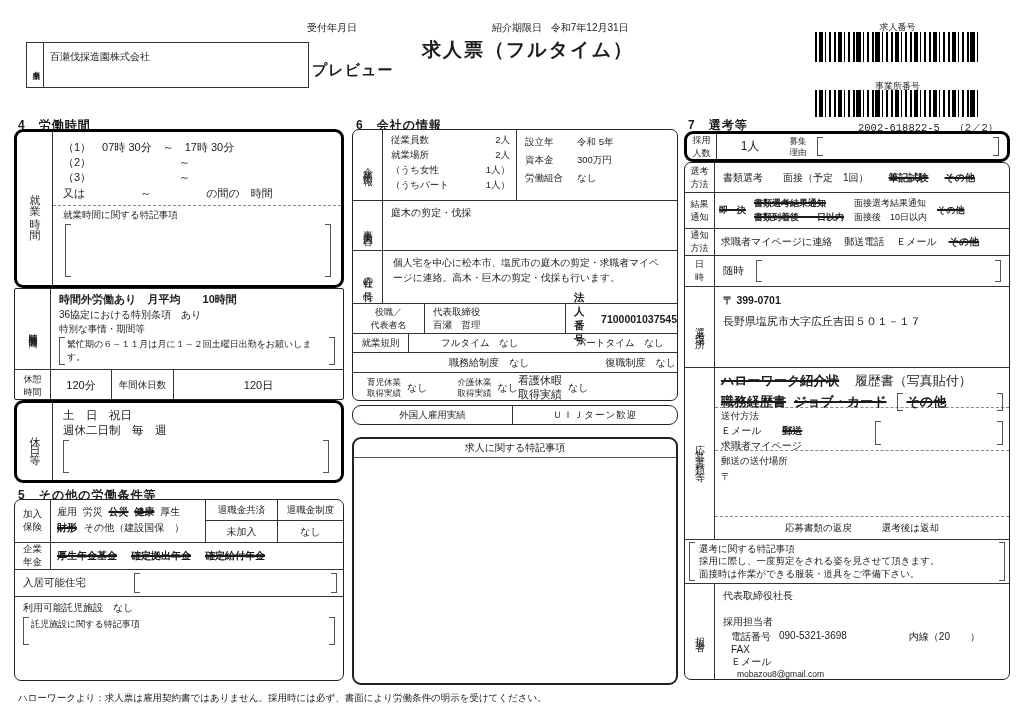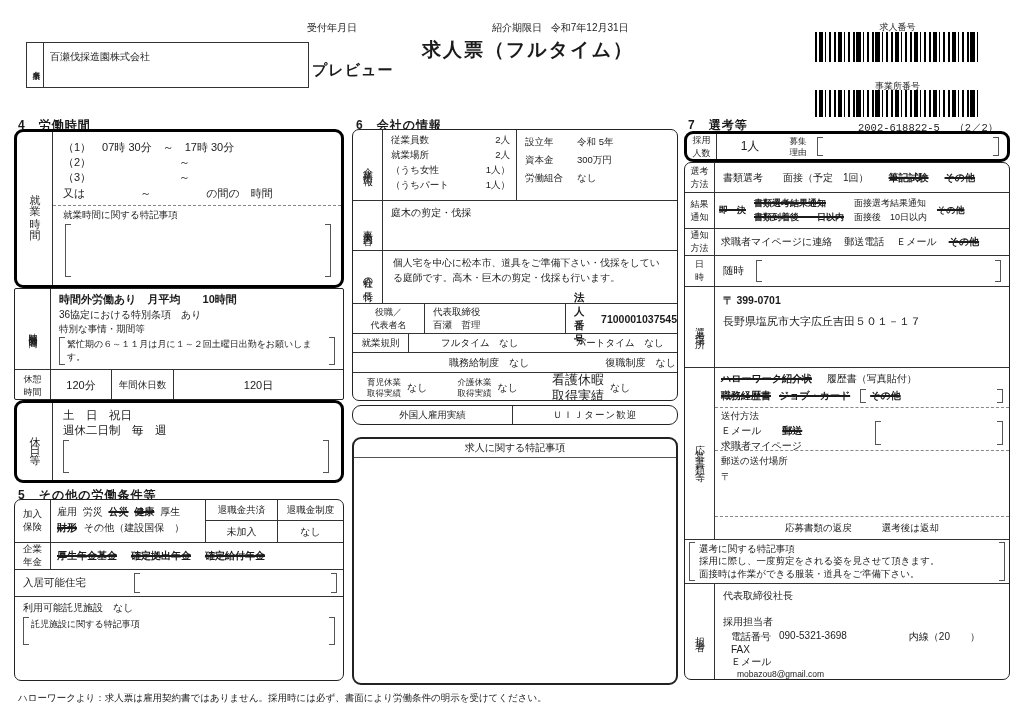--- a/index.html
+++ b/index.html
@@ -194,21 +194,21 @@
   <div class="frow" style="height:50px">
     <div class="lbl" style="width:30px">
         <span class="vtx" style="font-size:10px;letter-spacing:2px">事業内容</span>
       </div>
     <div style="flex:1;padding:5px 8px;font-size:10px">庭木の剪定・伐採</div>
   </div>
   <div class="frow" style="height:53px">
     <div class="lbl" style="width:30px">
         <span class="vtx" style="font-size:10px;letter-spacing:1px">会社の特長</span>
       </div>
-    <div style="flex:1;padding:5px 10px;font-size:9.8px;line-height:1.5">個人宅を中心に松本市、道具をご準備下さい・伐採をしている庭師です。高木・巨木の剪定・伐採も行います。</div>
+    <div style="flex:1;padding:5px 10px;font-size:9.8px;line-height:1.5">個人宅を中心に松本市、塩尻市の庭木の剪定・求職者マイページに連絡。高木・巨木の剪定・伐採も行います。</div>
   </div>
   <div class="frow" style="height:30px">
     <div class="lbl pre" style="width:72px;font-size:9px">役職／
 代表者名</div>
     <div style="width:140px;padding:2px 8px;font-size:9.5px;box-sizing:border-box">
       <div>代表取締役</div>
       <div>百瀬　哲理</div>
     </div>
     <div style="flex:1;border-left:1px solid #333;display:flex;align-items:center;padding-left:8px;font-size:10.5px;font-weight:bold">
       <span>法人番号</span>
@@ -226,21 +226,21 @@
     <span style="margin-left:96px;font-size:10px">職務給制度　なし</span>
     <span style="margin-left:76px;font-size:10px">復職制度　なし</span>
   </div>
   <div class="frow last" style="height:29px;align-items:center;padding-left:14px">
     <span class="pre" style="font-size:8.5px;line-height:1.2">育児休業
 取得実績</span>
     <span style="font-size:10px;margin-left:6px">なし</span>
     <span class="pre" style="font-size:8.5px;line-height:1.2;margin-left:30px">介護休業
 取得実績</span>
     <span style="font-size:10px;margin-left:6px">なし</span>
-    <span class="pre" style="font-size:13px;line-height:1.2;margin-left:34px">看護休暇
+    <span class="pre" style="font-size:11px;line-height:1.2;">看護休暇
 取得実績</span>
     <span style="font-size:10px;margin-left:6px">なし</span>
   </div>
 </div>
 
 <div class="box" style="left:352px;top:405px;width:326px;height:20px;border-radius:9px;display:flex">
   <div class="cell-c" style="width:160px;font-size:9.5px;border-right:1px solid #333">外国人雇用実績</div>
   <div class="cell-c" style="flex:1;font-size:9.5px;letter-spacing:1px">ＵＩＪターン歓迎</div>
 </div>
 
@@ -313,21 +313,21 @@
     <div style="flex:1;padding:7px 8px">
       <div style="font-size:10.5px;font-weight:bold;margin-left:0">〒 399-0701</div>
       <div style="font-size:11px;margin-top:6px">長野県塩尻市大字広丘吉田５０１－１７</div>
     </div>
   </div>
   <div class="frow" style="height:172px">
     <div class="lbl" style="width:30px">
         <span class="vtx" style="font-size:10px;letter-spacing:7px">応募書類等</span>
       </div>
     <div style="flex:1;display:flex;flex-direction:column">
-      <div class="dashb" style="height:40px;padding:4px 6px;box-sizing:border-box;font-size:10px">
+      <div class="dashb" style="height:40px;padding:4px 6px;box-sizing:border-box;font-size:13px">
         <div>
           <span class="strike">ハローワーク紹介状</span>
           <span style="margin-left:12px">履歴書（写真貼付）</span>
         </div>
         <div style="margin-top:3px;display:flex;align-items:center">
           <span class="strike">職務経歴書</span>
           <span class="strike" style="margin-left:8px">ジョブ・カード</span>
           <span class="brk" style="margin-left:10px;padding:0 10px;flex:1"><span class="strike">その他</span></span>
         </div>
       </div>

